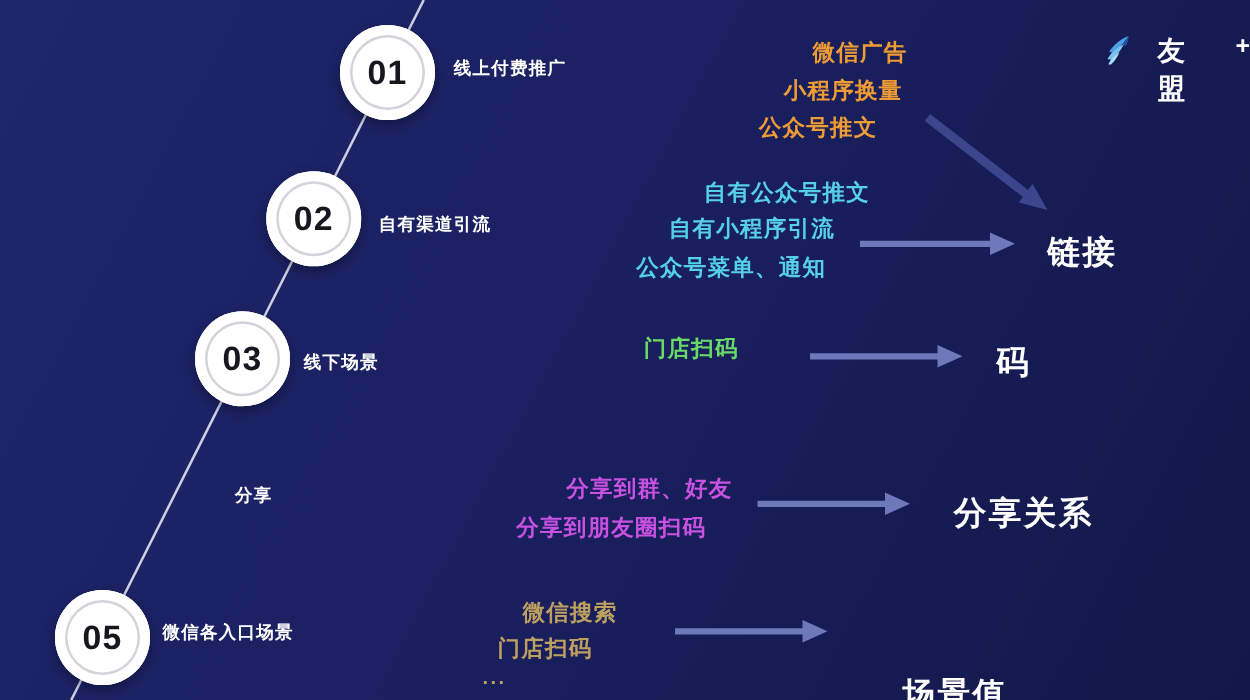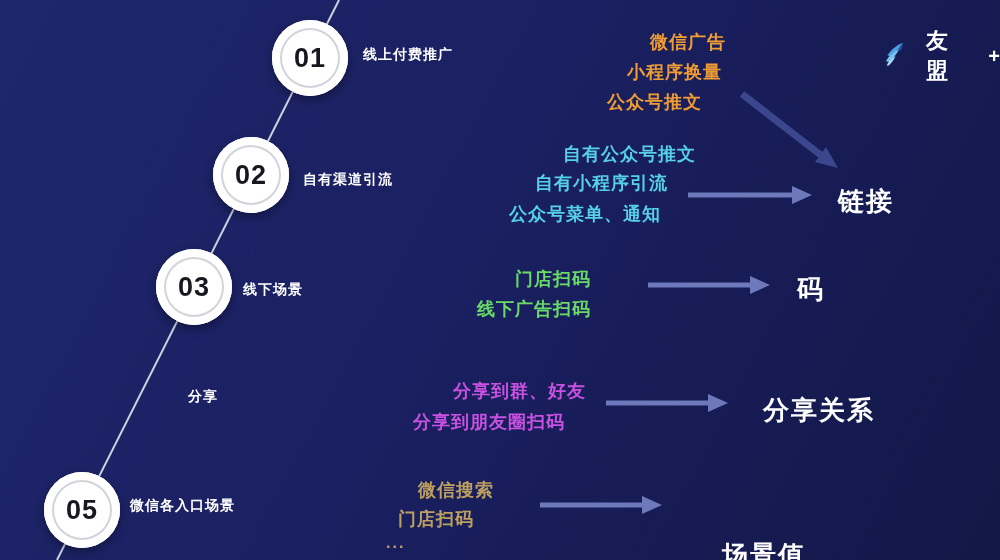--- a/index.html
+++ b/index.html
@@ -13,21 +13,21 @@
     position:absolute;width:76px;height:76px;border-radius:50%;background:#fff;
     box-shadow:inset 0 0 0 8px #fff, inset 0 0 0 10px #d3d4db, 0 4px 10px rgba(0,0,0,.35);
     display:flex;align-items:center;justify-content:center;
     font-size:27px;font-weight:bold;color:#17171f;letter-spacing:1px;
   }
   .step-label{position:absolute;color:#ffffff;font-size:14px;font-weight:bold;letter-spacing:1px;white-space:nowrap;}
   .chip{position:absolute;font-size:18px;font-weight:600;letter-spacing:1px;white-space:nowrap;text-align:center;}
   .c-orange{color:#ee9c33}.c-cyan{color:#55d0e6}.c-green{color:#69da67}.c-magenta{color:#c851e2}.c-tan{color:#bda05f}
   .chip.dots{font-size:16px;font-weight:bold;letter-spacing:2px;}
   .result{position:absolute;color:#ffffff;font-size:26px;font-weight:bold;letter-spacing:2px;white-space:nowrap;}
-  .logo{position:absolute;left:880px;top:26px;display:flex;align-items:center;gap:21px;}
+  .logo{position:absolute;left:880px;top:26px;display:flex;gap:21px;}
   .logo-text{color:#ffffff;font-size:22px;font-weight:bold;letter-spacing:1px;}
   .logo-plus{color:#ffffff;font-size:20px;font-weight:bold;}
 </style>
 </head>
 <body>
 
 <div class="stage">
 
   <svg class="connectors" viewBox="0 0 1000 560">
     <line x1="339" y1="0" x2="57" y2="560" stroke="#e0e4ef" stroke-width="2" opacity="0.9"></line>
@@ -79,21 +79,20 @@
 
   <div class="chip c-orange" style="left:650px;top:30px;">微信广告</div>
   <div class="chip c-orange" style="left:627px;top:60px;">小程序换量</div>
   <div class="chip c-orange" style="left:607px;top:90px;">公众号推文</div>
 
   <div class="chip c-cyan" style="left:563px;top:142px;">自有公众号推文</div>
   <div class="chip c-cyan" style="left:535px;top:171px;">自有小程序引流</div>
   <div class="chip c-cyan" style="left:509px;top:202px;">公众号菜单、通知</div>
 
   <div class="chip c-green" style="left:515px;top:267px;">门店扫码</div>
-  <div class="chip c-green" style="left:477px;top:297px;">线下广告扫码</div>
 
   <div class="chip c-magenta" style="left:453px;top:379px;">分享到群、好友</div>
   <div class="chip c-magenta" style="left:413px;top:410px;">分享到朋友圈扫码</div>
 
   <div class="chip c-tan" style="left:418px;top:478px;">微信搜索</div>
   <div class="chip c-tan" style="left:398px;top:507px;">门店扫码</div>
   <div class="chip c-tan dots" style="left:386px;top:534px;">...</div>
 
   <div class="result" style="left:838px;top:184px;">链接</div>
   <div class="result" style="left:797px;top:272px;">码</div>

